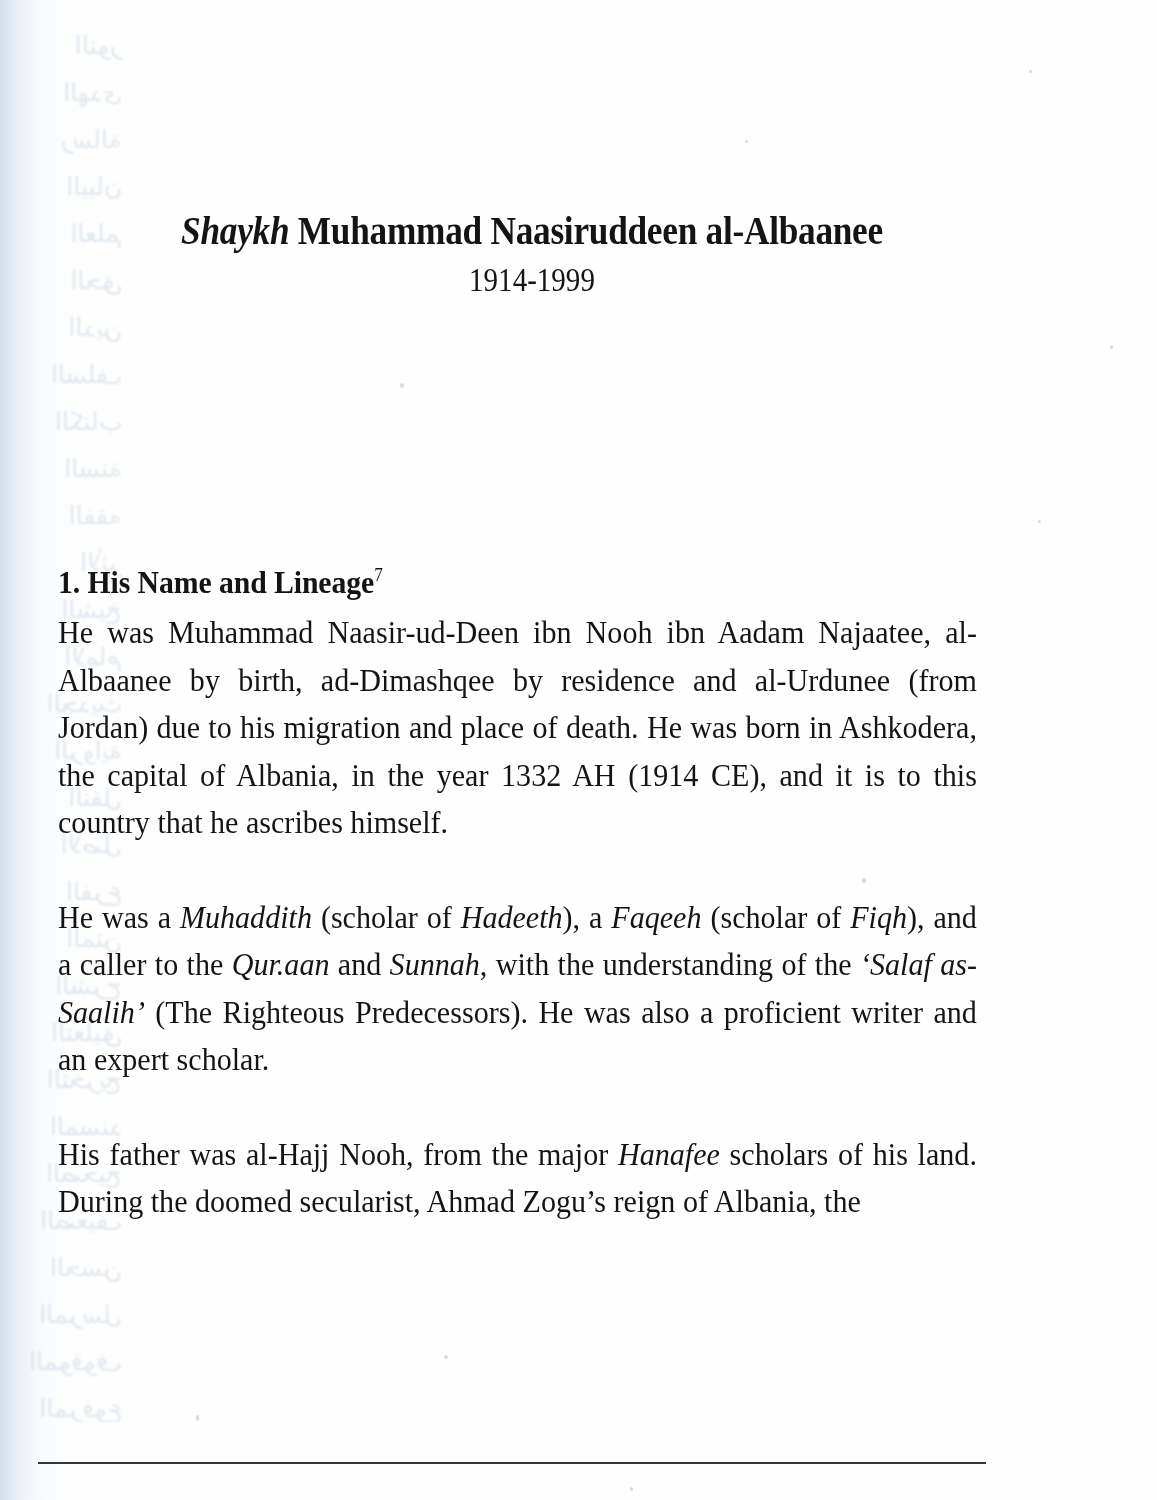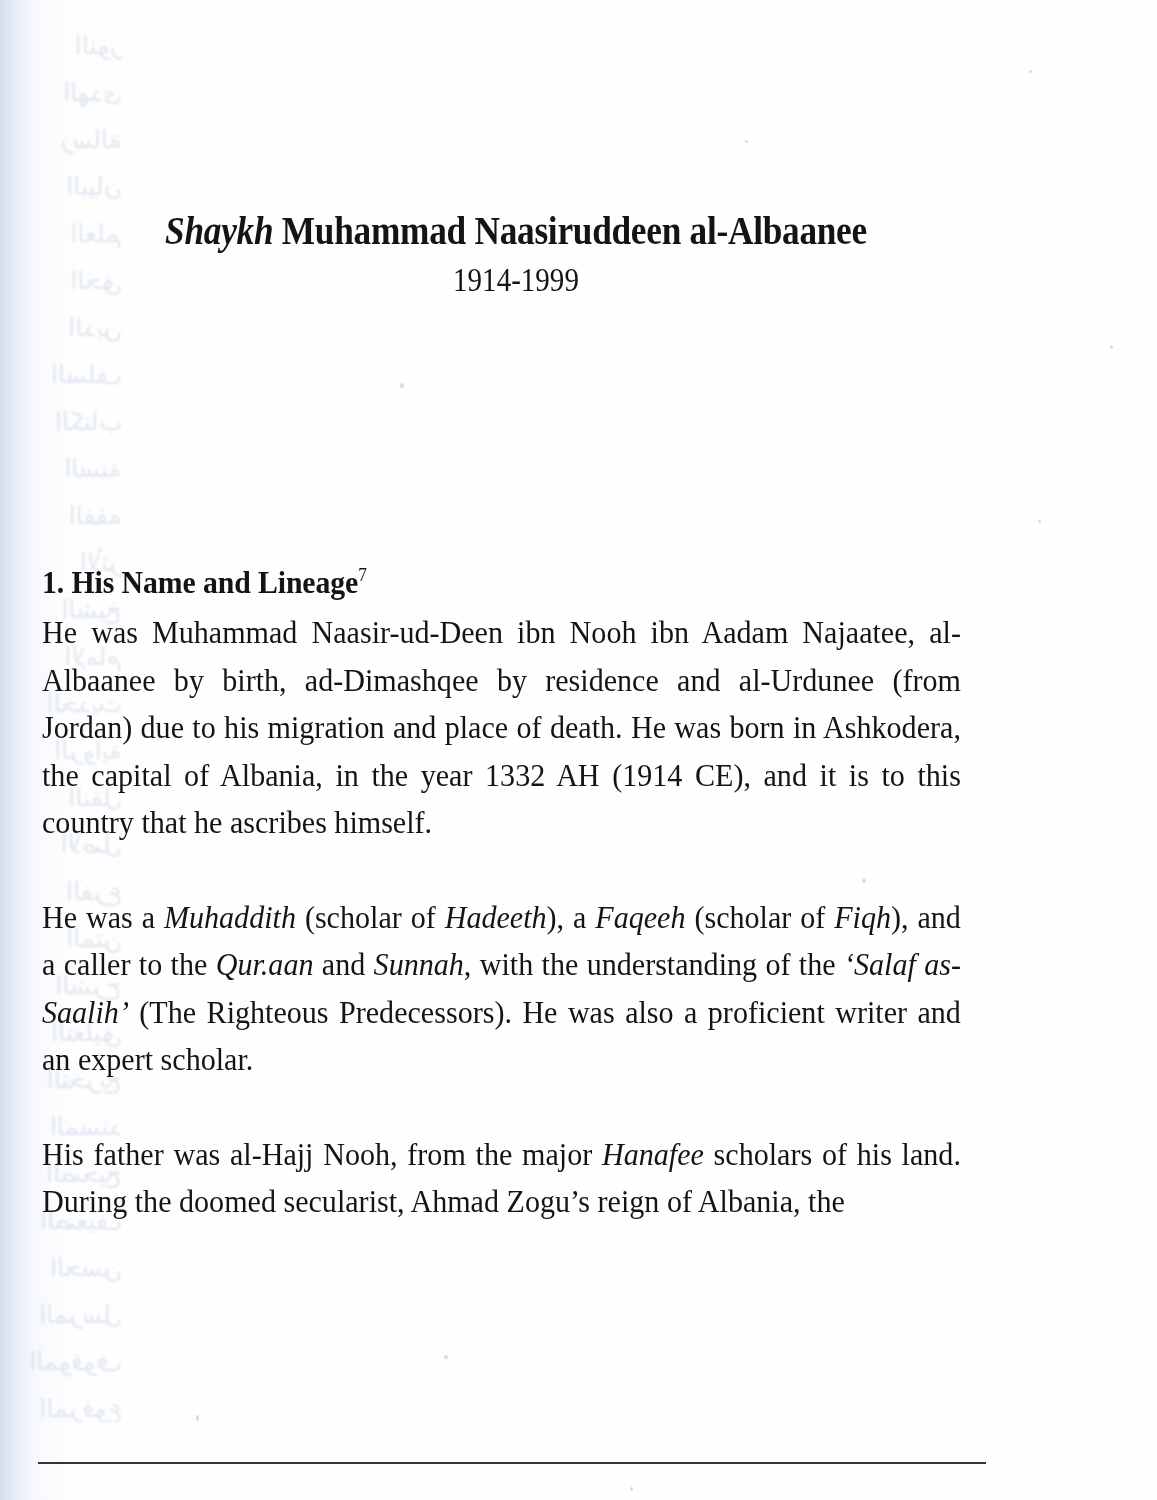--- a/index.html
+++ b/index.html
@@ -66,21 +66,21 @@
     position: absolute;
     background: #b9b9c2;
     border-radius: 50%;
     opacity: 0.5;
     pointer-events: none;
   }
 
   
   .content {
     position: absolute;
-    left: 42px;
+    left: 58px;
     top: 0;
     width: 948px;
   }
 
   .doc-title {
     margin: 0;
     padding-top: 208px;
     text-align: center;
     font-size: 41px;
     font-weight: bold;

